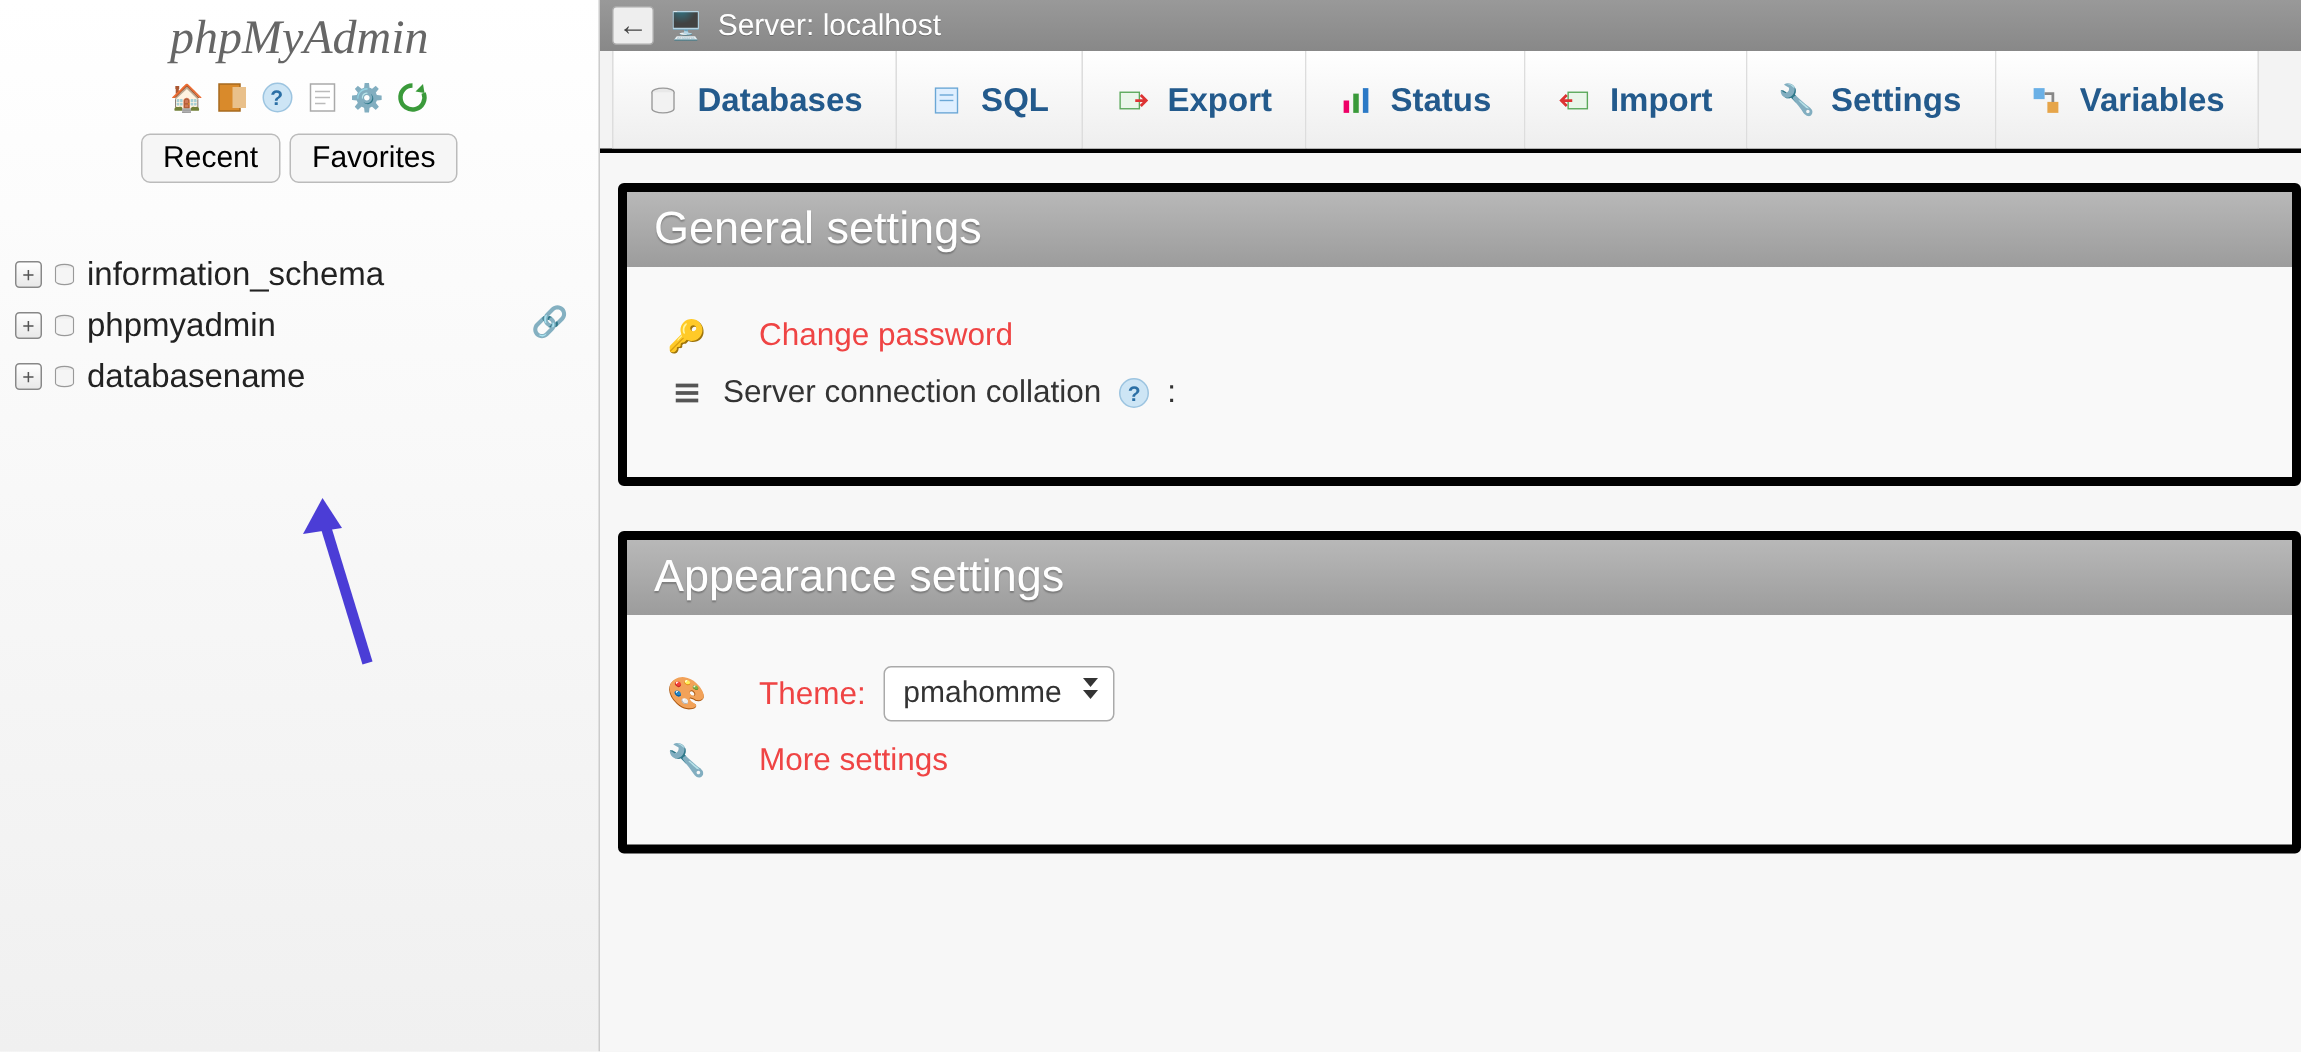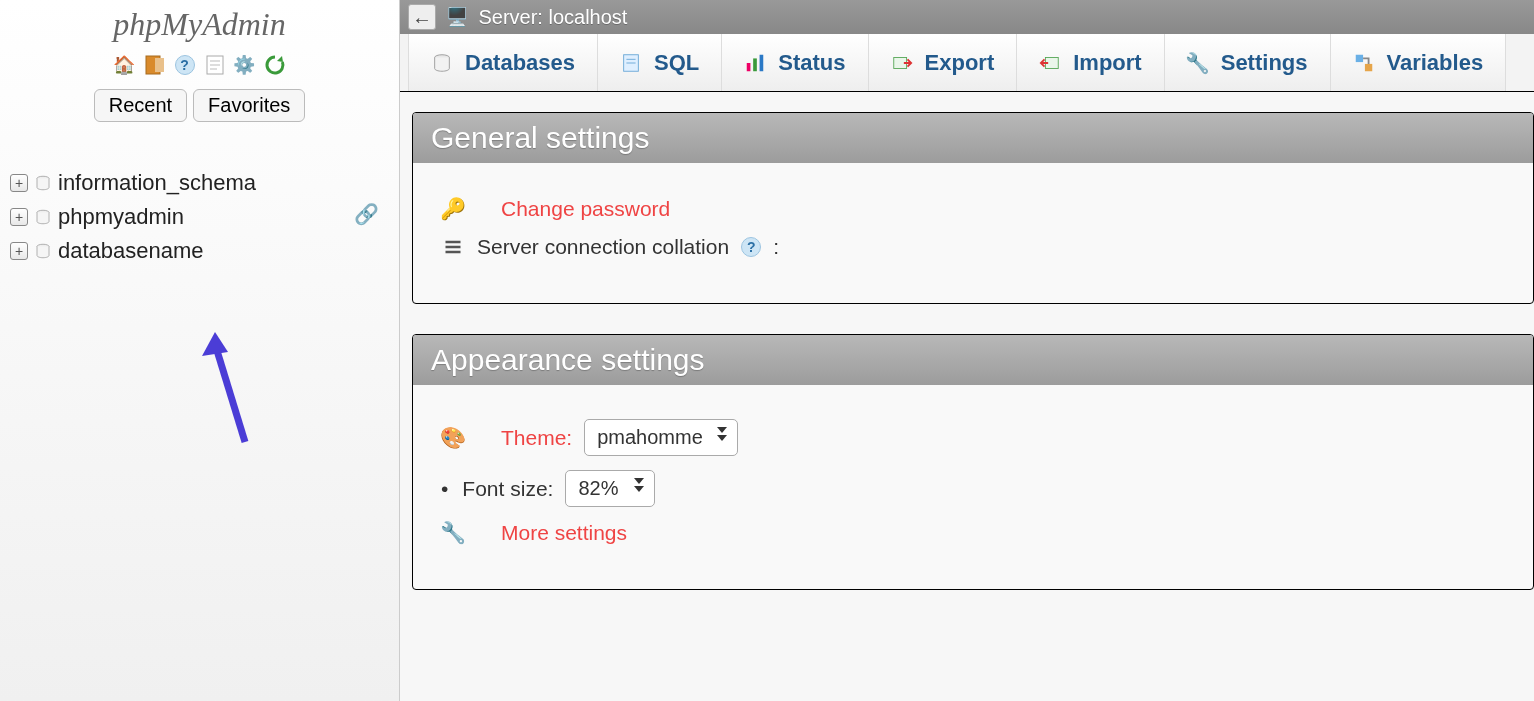--- a/index.html
+++ b/index.html
@@ -160,22 +160,22 @@
   color: #cde;
 }
 .server-label {
   font-size: 20px;
   color: #fff;
   text-shadow: 0 1px 0 rgba(0,0,0,.25);
 }
 .navtabs {
   display: flex;
   background: #f3f3f3;
-  border-bottom: 1px solid #000000;
-  height: 58px;
+  border-bottom: 3px solid #000000;
+  height: 68px;
   padding-left: 8px;
 }
 .navtab {
   display: flex;
   align-items: center;
   gap: 12px;
   padding: 0 22px;
   border-right: 1px solid #ddd;
   background: linear-gradient(#fff, #eee);
   cursor: pointer;
@@ -191,21 +191,21 @@
   height: 22px;
   display: inline-flex;
   align-items: center;
   justify-content: center;
   font-size: 20px;
 }
 .content {
   padding: 20px 0 0 12px;
 }
 .panel {
-  border: 1px solid #000000;
+  border: 6px solid #000000;
   border-radius: 4px;
   margin-bottom: 30px;
   overflow: hidden;
   background: #f9f9f9;
 }
 .panel-head {
   background: linear-gradient(#b8b8b8, #9c9c9c);
   color: #fff;
   font-size: 30px;
   padding: 8px 18px;
@@ -379,35 +379,35 @@
               <rect x="4" y="3" width="16" height="18" fill="#dfefff" stroke="#6aa7d6"></rect>
               <line x1="7" y1="8" x2="17" y2="8" stroke="#6aa7d6"></line>
               <line x1="7" y1="12" x2="17" y2="12" stroke="#6aa7d6"></line>
             </svg>
         </span>
         <span class="lbl">SQL</span>
       </div>
       <div class="navtab">
         <span class="tab-icon">
           <svg viewBox="0 0 24 24">
+              <rect x="3" y="6" width="14" height="12" fill="#eaf6ea" stroke="#5aa85a"></rect>
+              <path d="M14 12h8M18 8l4 4-4 4" fill="none" stroke="#d33" stroke-width="2"></path>
+            </svg>
+        </span>
+        <span class="lbl">Export</span>
+      </div>
+      <div class="navtab">
+        <span class="tab-icon">
+          <svg viewBox="0 0 24 24">
               <rect x="3" y="12" width="4" height="9" fill="#e06"></rect>
               <rect x="10" y="7" width="4" height="14" fill="#3a9a3a"></rect>
               <rect x="17" y="3" width="4" height="18" fill="#2b79c6"></rect>
             </svg>
         </span>
         <span class="lbl">Status</span>
-      </div>
-      <div class="navtab">
-        <span class="tab-icon">
-          <svg viewBox="0 0 24 24">
-              <rect x="3" y="6" width="14" height="12" fill="#eaf6ea" stroke="#5aa85a"></rect>
-              <path d="M14 12h8M18 8l4 4-4 4" fill="none" stroke="#d33" stroke-width="2"></path>
-            </svg>
-        </span>
-        <span class="lbl">Export</span>
       </div>
       <div class="navtab">
         <span class="tab-icon">
           <svg viewBox="0 0 24 24">
               <rect x="7" y="6" width="14" height="12" fill="#eaf6ea" stroke="#5aa85a"></rect>
               <path d="M2 12h8M6 8l-4 4 4 4" fill="none" stroke="#d33" stroke-width="2"></path>
             </svg>
         </span>
         <span class="lbl">Import</span>
       </div>
@@ -455,26 +455,20 @@
         <div class="panel-head">Appearance settings</div>
         <div class="panel-body">
           <div class="row">
             <span class="icon-slot">🎨</span>
             <span class="link">Theme:</span>
             <div class="select">
               <span>pmahomme</span>
             </div>
           </div>
           <div class="row">
-            <span class="bullet">Font size:</span>
-            <div class="select" style="min-width:90px">
-              <span>82%</span>
-            </div>
-          </div>
-          <div class="row">
             <span class="icon-slot">🔧</span>
             <span class="link">More settings</span>
           </div>
         </div>
       </section>
 
     </div>
   </main>
 </div>
 

